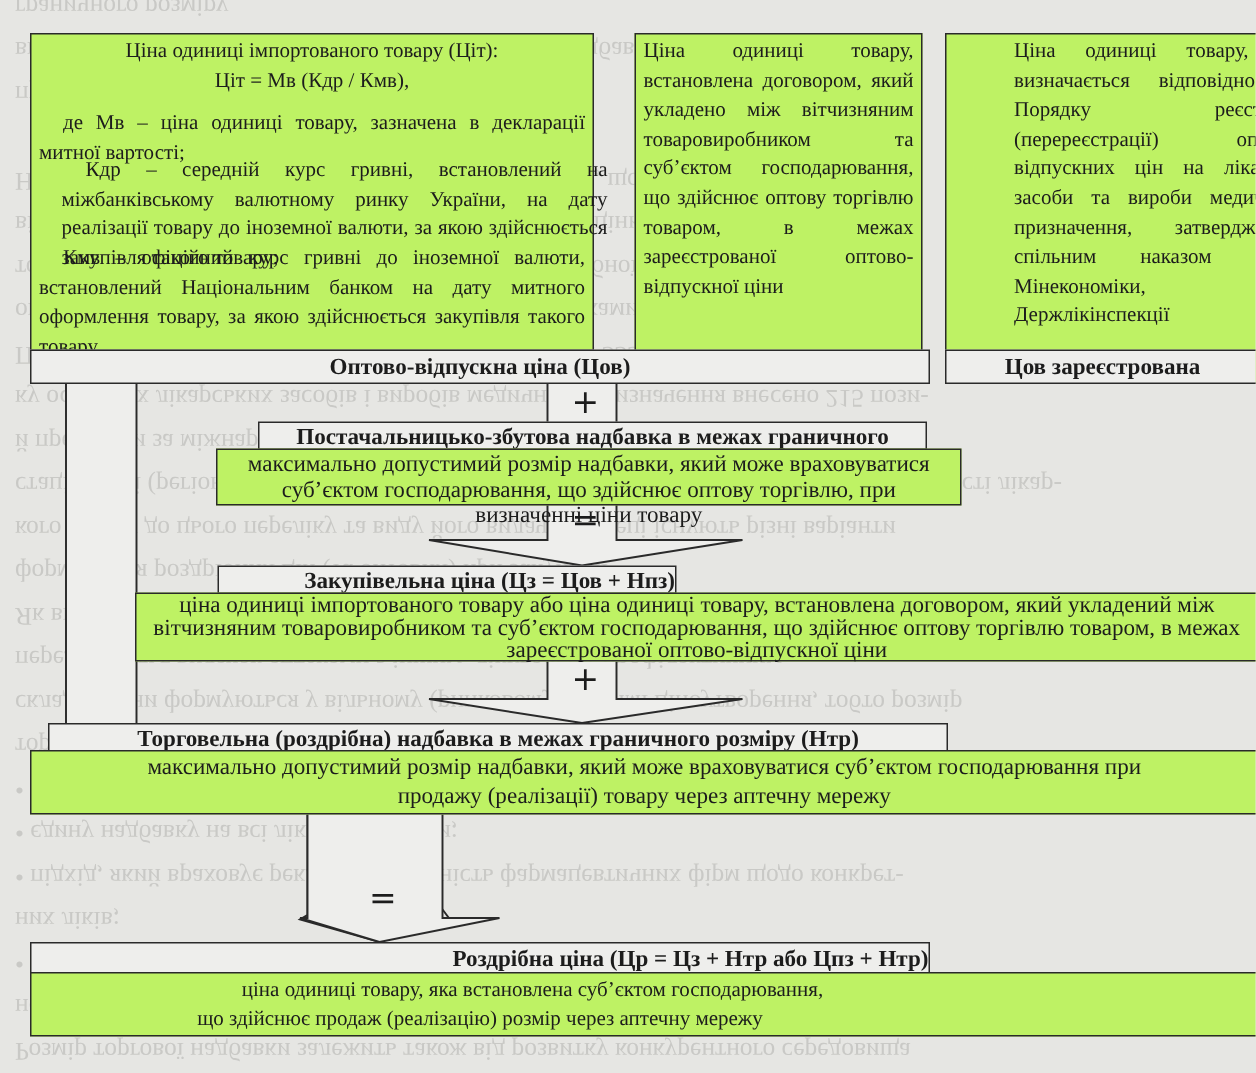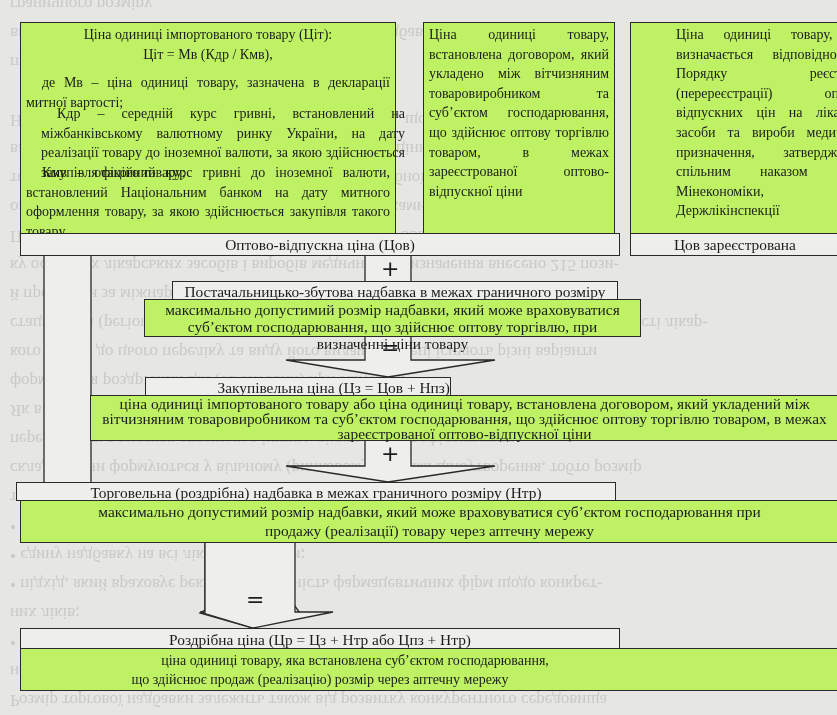--- a/index.html
+++ b/index.html
@@ -15,21 +15,21 @@
     transform:scaleY(-1); pointer-events:none; white-space:pre; overflow:hidden;
     padding-left:10px;
   }
   .box {
     position:absolute; border:1.3px solid #2a2a2a; background:#bef264;
     box-sizing:border-box;
   }
   .txt { position:absolute; font-size:14px; line-height:19.6px; }
   .just { text-align:justify; text-align-last:left; }
   .center { text-align:center; }
-  .bold { font-weight:normal; }
+  .bold { font-weight:bold; }
   .bar {
     position:absolute; box-sizing:border-box; border:1.3px solid #2a2a2a;
     background:#eeeeec; text-align:center; font-size:15.4px; line-height:19px;
   }
   svg.arrows { position:absolute; left:0; top:0; width:837px; height:715px; pointer-events:none; }
   .sym { position:absolute; font-size:22px; line-height:22px; font-family:"DejaVu Sans",sans-serif; font-weight:normal; }
 </style>
 </head>
 <body>
 
@@ -101,19 +101,19 @@
 <div class="sym" style="left:381px; top:443px;">+</div>
 <div class="sym" style="left:246px; top:589px;">=</div>
 <div class="sym" style="left:60px; top:485px;">+</div>
 
 <div class="bar bold" style="left:172px; top:281px; width:446px; height:19px;">Постачальницько-збутова надбавка в межах граничного розміру (Нпз)</div>
 <div class="box center" style="left:144px; top:299px; width:497px; height:38px; font-size:15.4px; line-height:17px; padding:1px 10px 0;">максимально допустимий розмір надбавки, який може враховуватися суб’єктом господарювання, що здійснює оптову торгівлю, при визначенні ціни товару</div>
 
 <div class="bar bold" style="left:145px; top:377px; width:306px; height:19px;text-align:right;">Закупівельна ціна (Цз = Цов + Нпз)</div>
 <div class="box center" style="left:90px; top:395px; width:749px; height:46px; font-size:15.4px; line-height:15px; padding:0 10px;">ціна одиниці імпортованого товару або ціна одиниці товару, встановлена договором, який укладений між вітчизняним товаровиробником та суб’єктом господарювання, що здійснює оптову торгівлю товаром, в межах зареєстрованої оптово-відпускної ціни</div>
 
-<div class="bar bold" style="left:16px; top:482px; width:600px; height:19px;">Торговельна (роздрібна) надбавка в межах граничного розміру (Нтр)</div>
+<div class="bar bold" style="left:32px; top:482px; width:600px; height:19px;">Торговельна (роздрібна) надбавка в межах граничного розміру (Нтр)</div>
 <div class="box center" style="left:20px; top:500px; width:819px; height:43px; font-size:15.4px; line-height:19px; padding:1px 50px 0;">максимально допустимий розмір надбавки, який може враховуватися суб’єктом господарювання при продажу (реалізації) товару через аптечну мережу</div>
 
-<div class="bar bold" style="left:20px; top:628px; width:600px; height:21px; padding-top:1px;">Роздрібна ціна (Цр  = Цз + Нтр або Цпз + Нтр)</div>
+<div class="bar bold" style="left:20px; top:628px; width:600px; height:21px; padding-top:1px;text-align:right;">Роздрібна ціна (Цр  = Цз + Нтр або Цпз + Нтр)</div>
 <div class="box" style="left:20px; top:648px; width:819px; height:43px;"></div>
 <div class="txt center" style="left:20px; top:651px; width:600px;margin-left:35px;">ціна одиниці товару, яка встановлена суб’єктом господарювання,</div>
 <div class="txt center" style="left:20px; top:670px; width:600px;">що здійснює продаж (реалізацію) розмір через аптечну мережу</div>
 
 </body></html>

